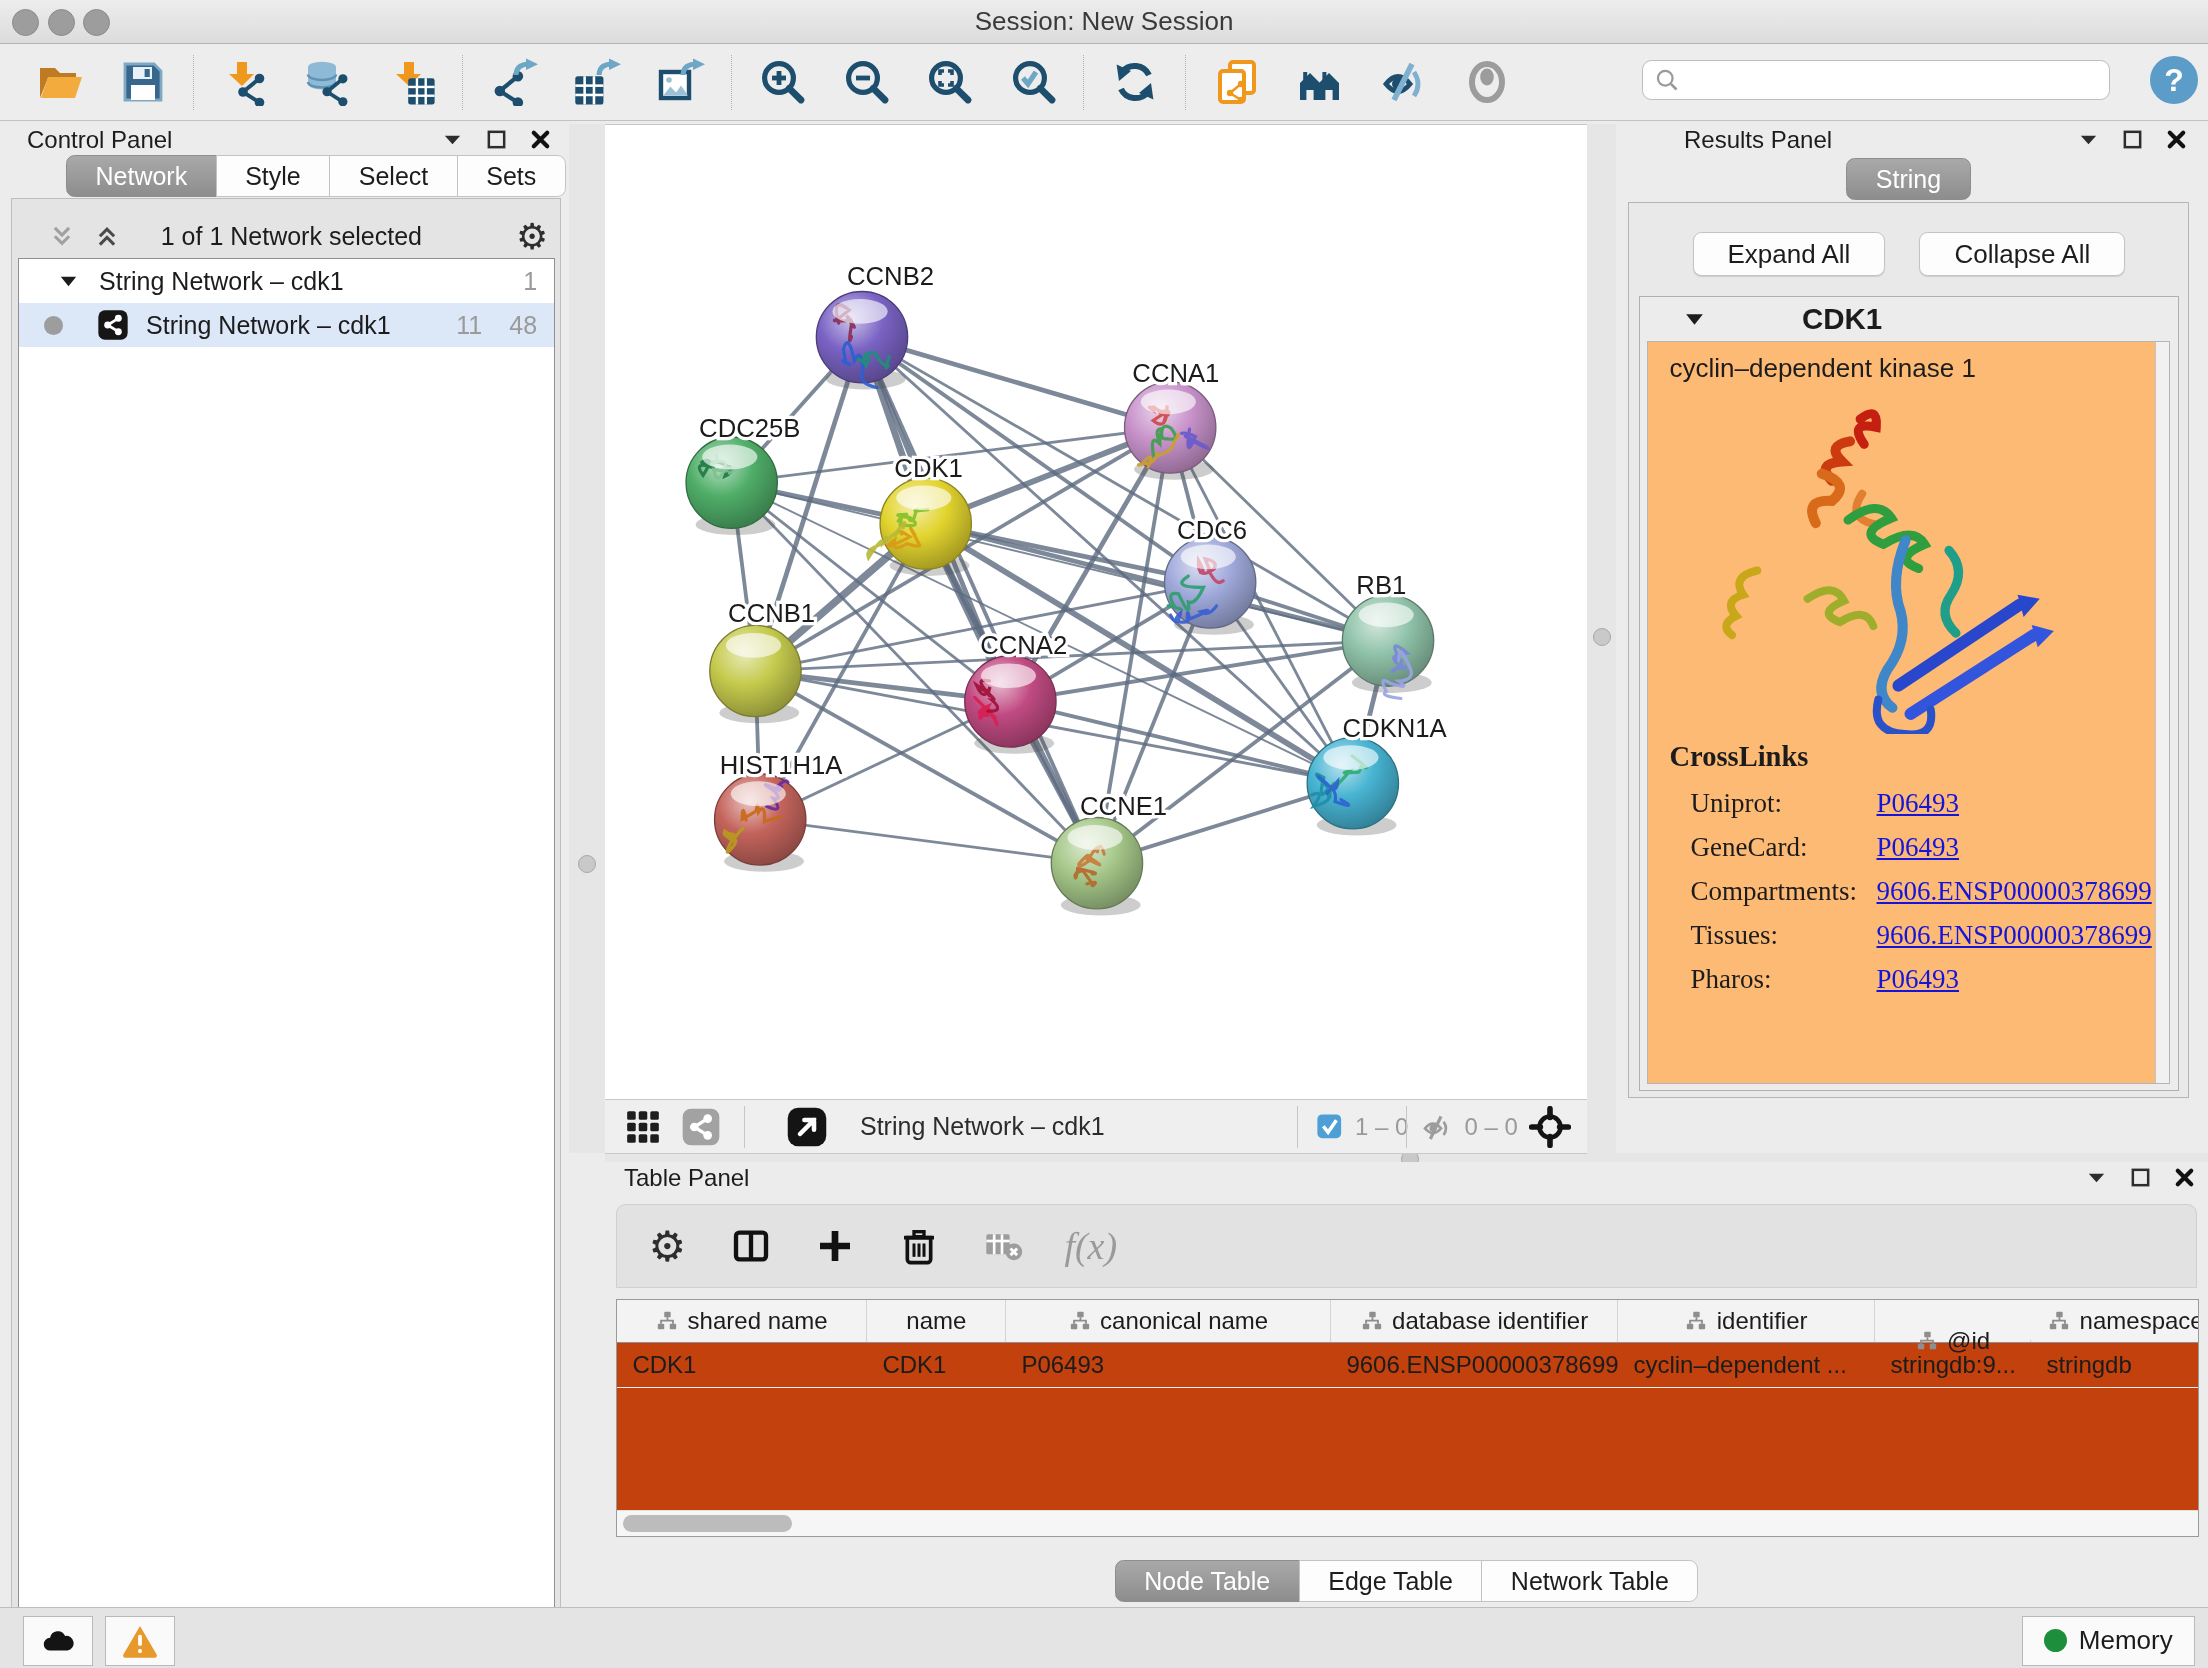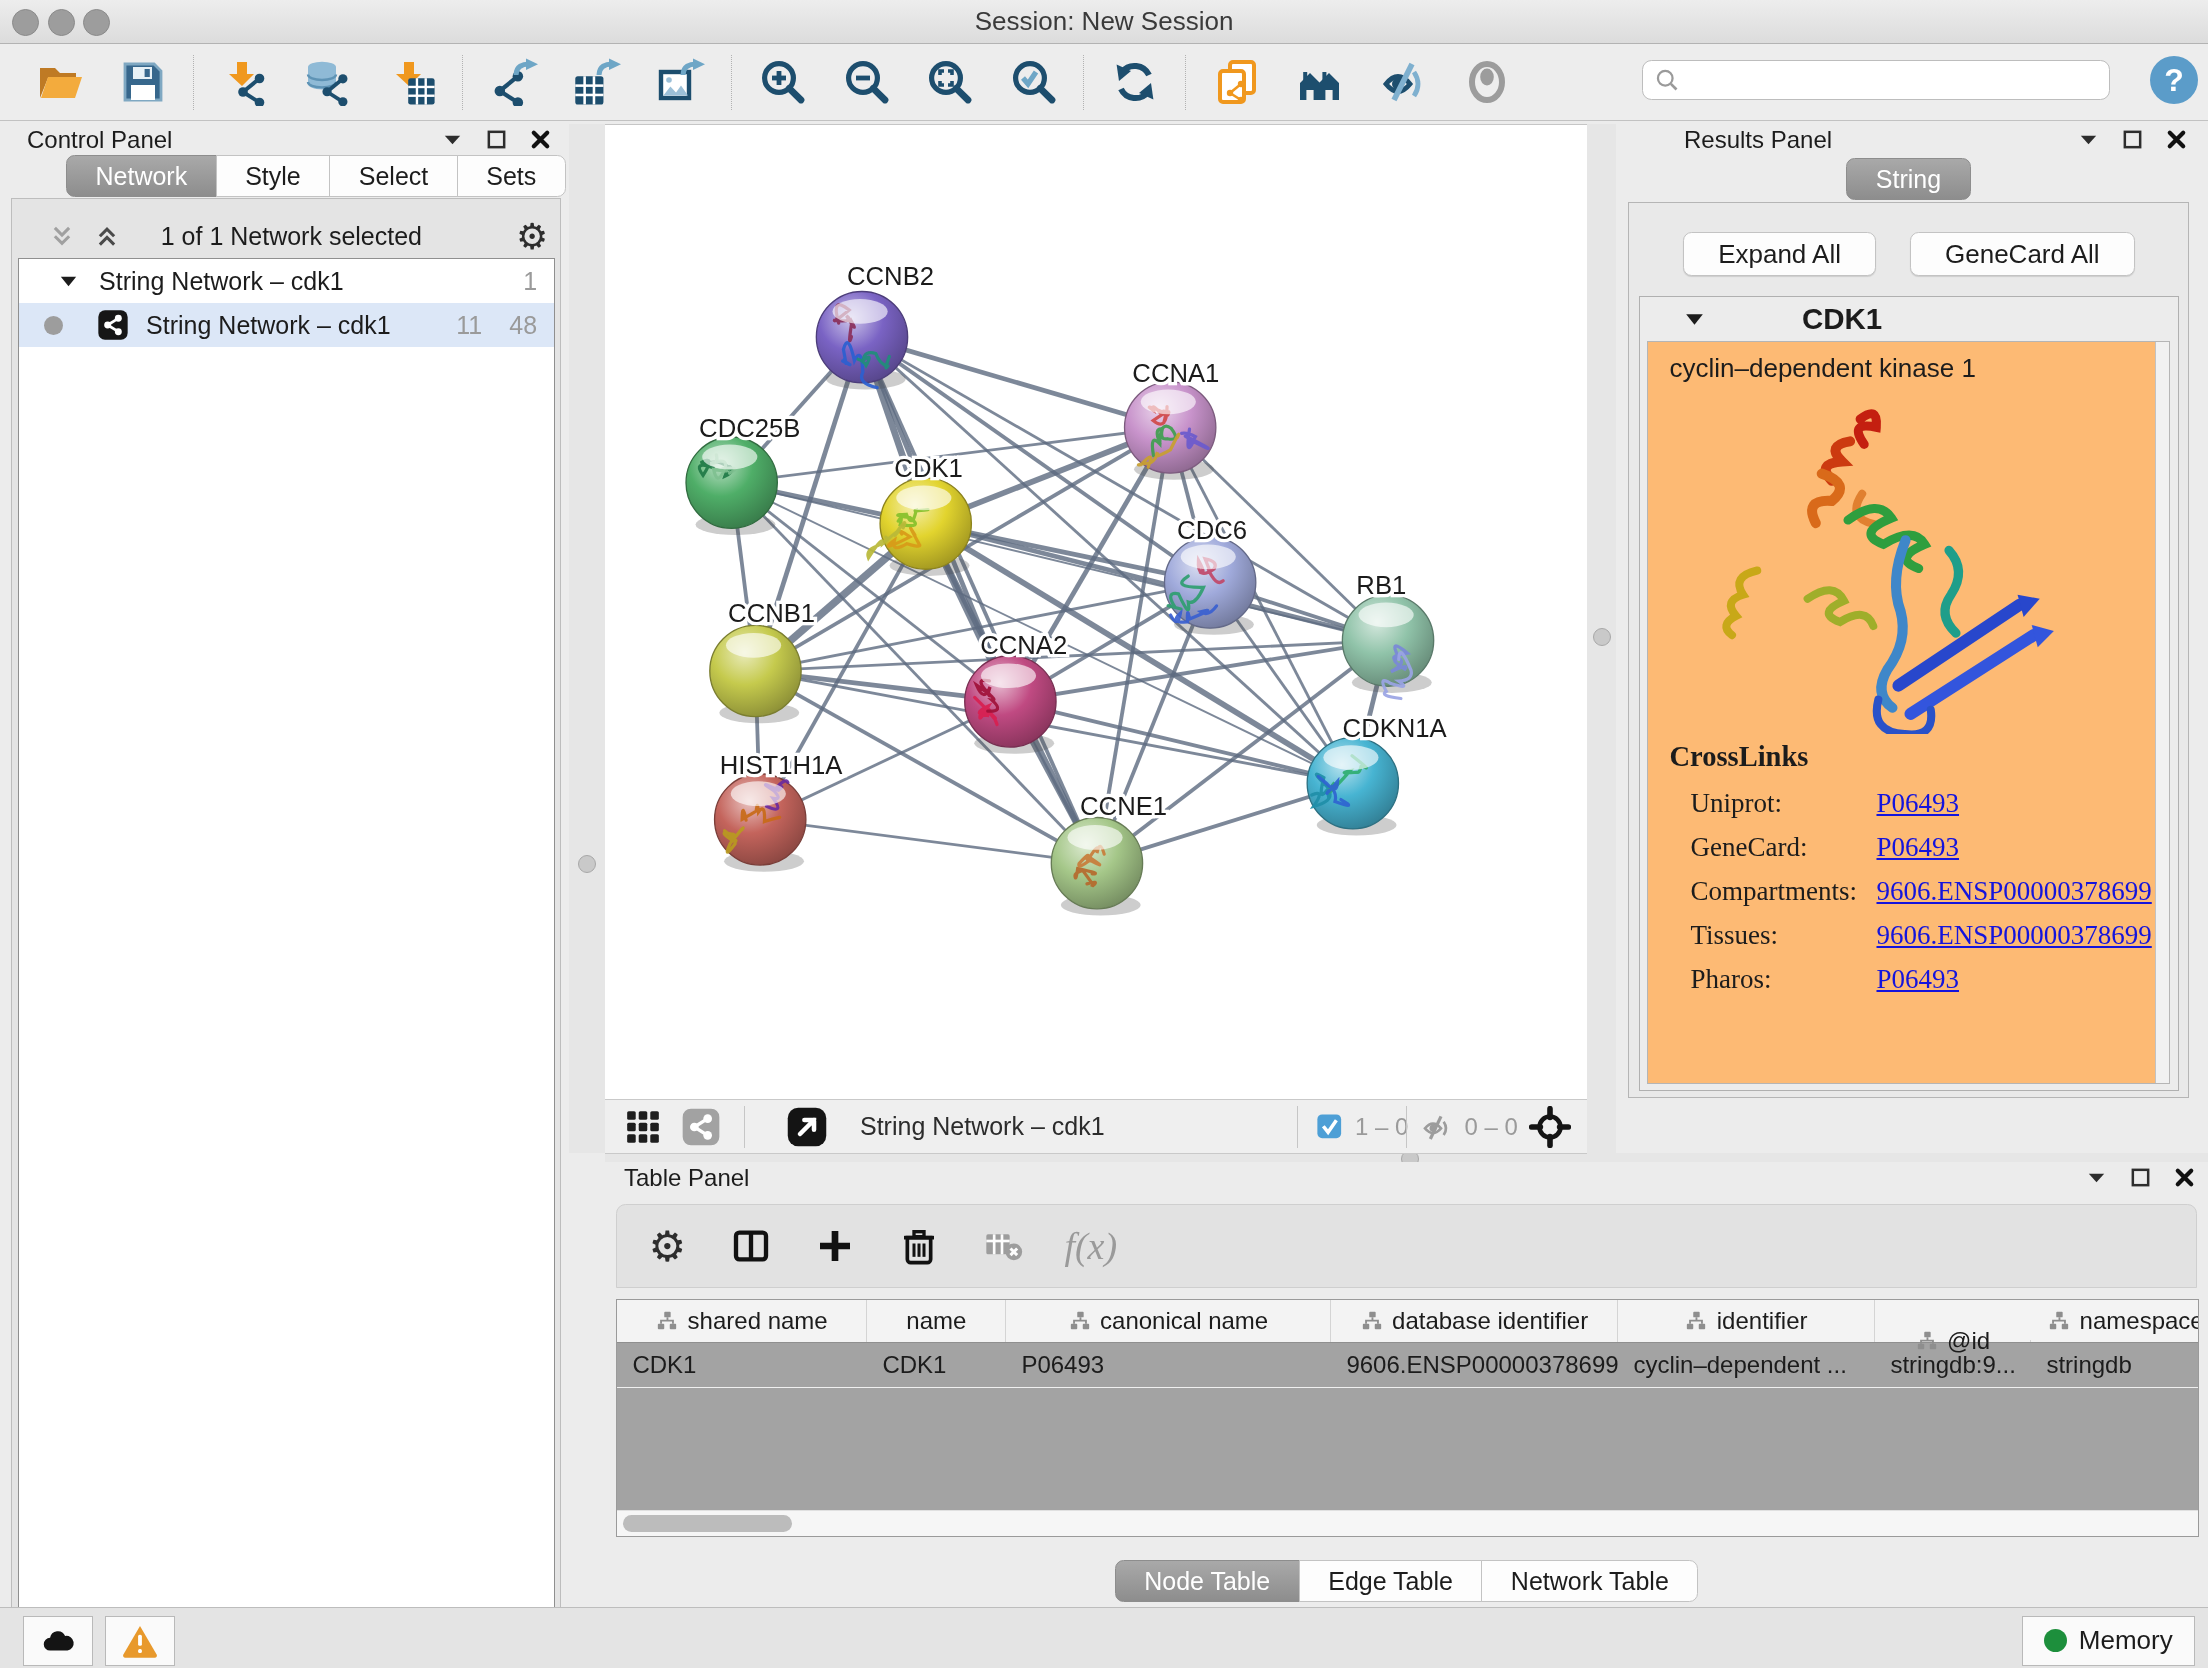--- a/index.html
+++ b/index.html
@@ -86,21 +86,21 @@
   #rp-scroll{position:absolute;right:0;top:0;width:13.3px;height:100%;background:#f1f1f1;border-left:1px solid #c2c2c2;}
   
   #table-panel{left:605px;top:1162px;width:1604px;height:443px;background:#ececec;}
   #tp-head{position:absolute;left:19px;top:1.9px;}
   #tp-ctrl{position:absolute;right:13.3px;top:3.8px;}
   #tp-toolbar{position:absolute;left:11.4px;top:42px;width:1581px;height:84px;background:#e2e2e2;
     border:1px solid #cfcfcf;border-radius:9.5px 9.5px 0 0;display:flex;align-items:center;padding-left:27px;box-sizing:border-box;gap:38px;}
   .tp-icon{width:46px;height:46px;display:flex;align-items:center;justify-content:center;}
   .tp-icon svg{width:40px;height:40px;}
   #fx{font-family:"Liberation Serif",serif;font-style:italic;font-size:38px;color:#9a9a9a;}
-  #tp-table{position:absolute;left:11.4px;top:137px;width:1581px;height:236px;background:#a3a3a3;
+  #tp-table{position:absolute;left:11.4px;top:137px;width:1581px;height:236px;background:#c2410c;
     border:1.9px solid #9a9a9a;overflow:hidden;}
   #tp-header{display:flex;height:42px;background:#f3f3f3;border-bottom:1.9px solid #8f8f8f;}
   .th{display:flex;align-items:center;justify-content:center;gap:9.5px;font-size:24px;
     border-right:1px solid #d4d4d4;box-sizing:border-box;flex:0 0 auto;}
   #tp-row{display:flex;height:44px;border-bottom:1px solid #f0f0f0;}
   .td{font-size:24px;display:flex;align-items:center;padding-left:15px;box-sizing:border-box;flex:0 0 auto;}
   #tp-scroll{position:absolute;left:0;bottom:0;width:100%;height:25px;background:#f6f6f6;border-top:1px solid #e0e0e0;}
   #tp-thumb{position:absolute;left:5.7px;top:3.8px;width:169px;height:17px;border-radius:8.6px;background:#bcbcbc;}
   #tp-tabs{position:absolute;left:0;top:398px;width:100%;display:flex;justify-content:center;}
   
@@ -676,21 +676,21 @@
     <svg viewBox="0 0 24 24" width="23" height="23">
         <path d="M5 5 L19 19 M19 5 L5 19" stroke="#111" stroke-width="4.4" stroke-linecap="round"></path>
       </svg>
   </div>
   <div id="rp-tab">
     <div class="tab only sel">String</div>
   </div>
   <div id="rp-box">
     <div id="rp-btns">
       <div class="rp-btn">Expand All</div>
-      <div class="rp-btn">GeneCard All</div>
+      <div class="rp-btn">Collapse All</div>
     </div>
     <div id="rp-card">
       <div id="rp-card-head">
         <svg width="25" height="25" viewBox="0 0 24 24" style="margin-left:42px">
           <polygon points="4,7 20,7 12,17" fill="#1c1c1c"></polygon>
           </svg>
         <span id="rp-gene">CDK1</span>
       </div>
       <div id="rp-card-body">
         <div id="rp-desc">cyclin–dependent kinase 1</div>

